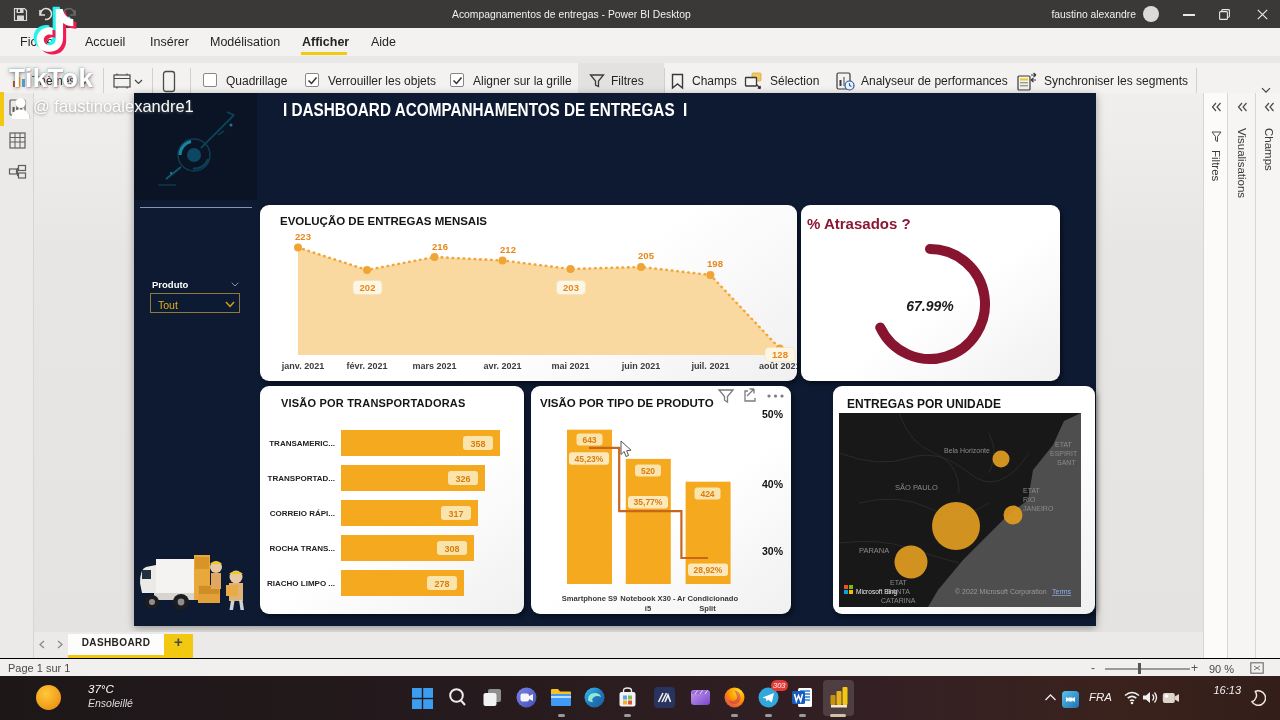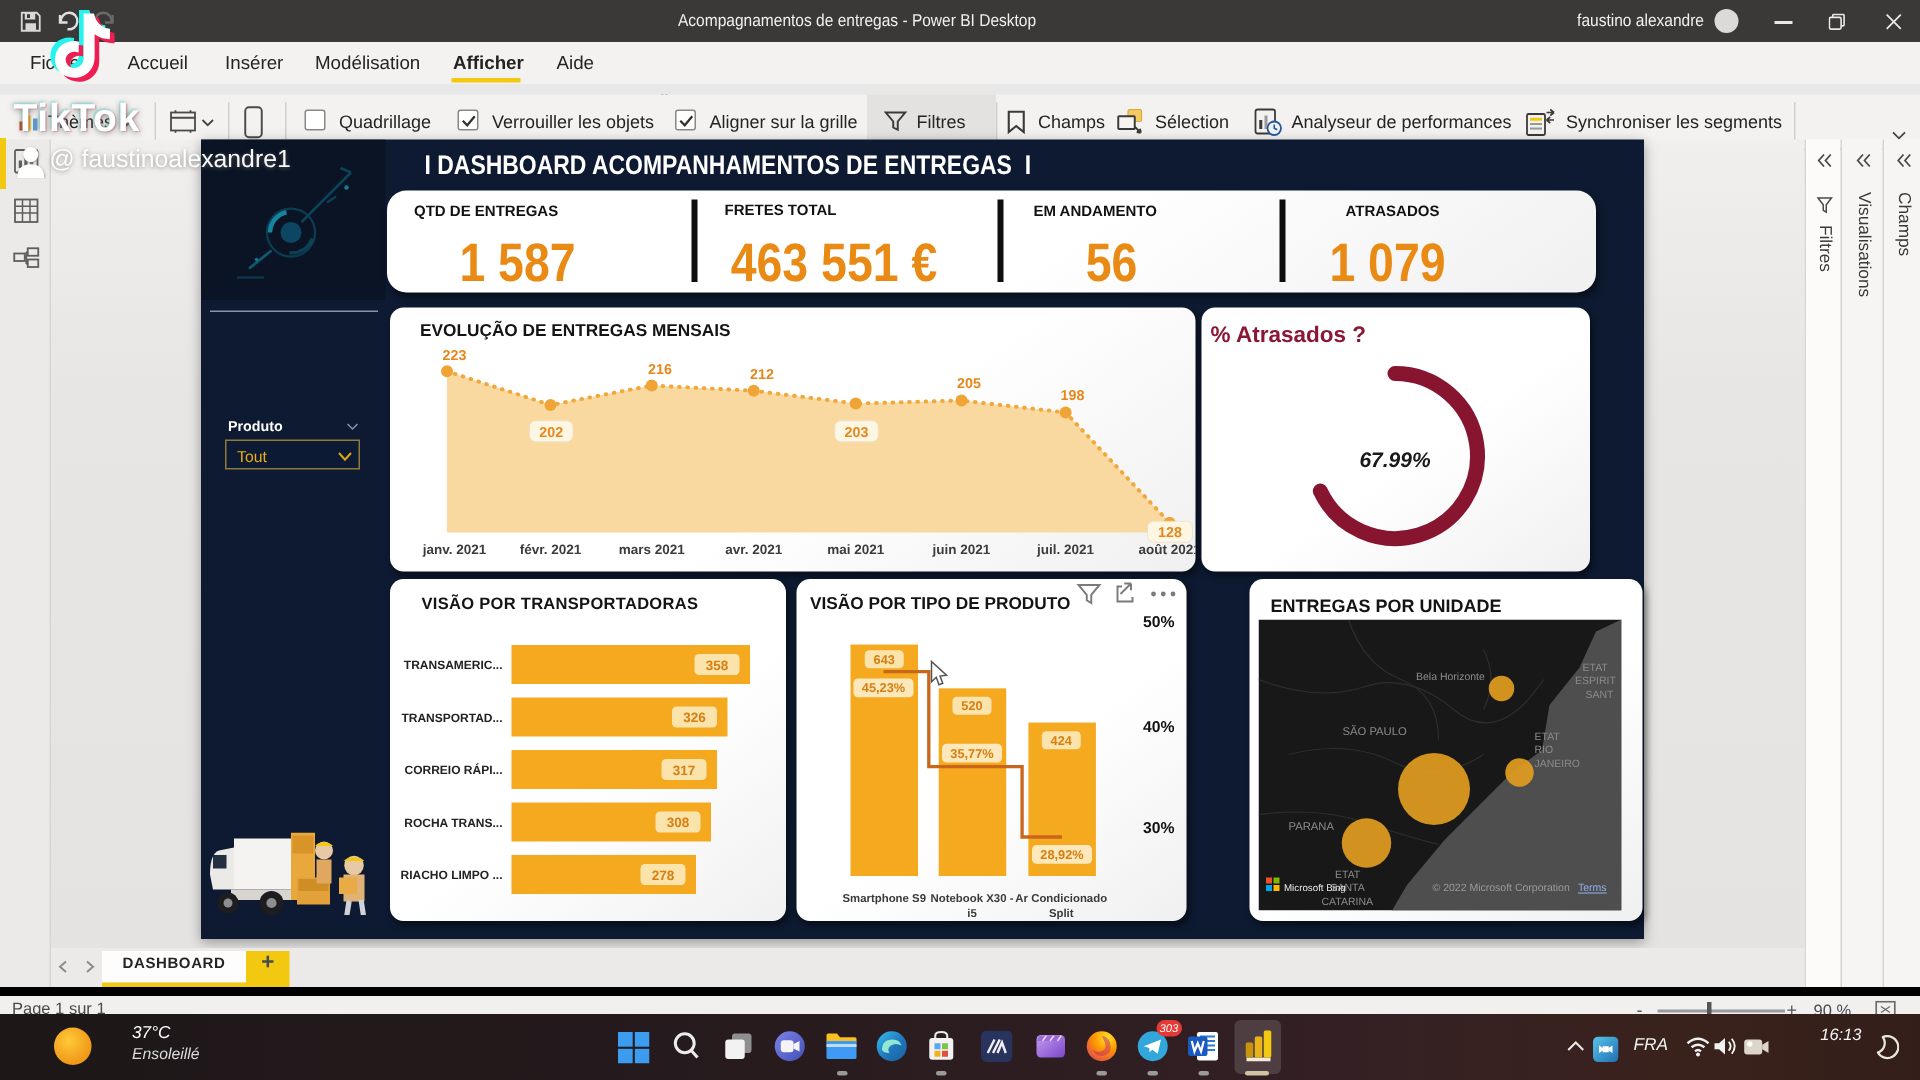--- a/index.html
+++ b/index.html
@@ -20,21 +20,21 @@
 #canvas{left:34px;top:93px;width:1169px;height:539px;background:linear-gradient(180deg,#f0efee, #e7e6e5 30%,#e4e3e2);}
 
 #page{left:134px;top:93px;width:962px;height:533px;background:#0d1a31;box-shadow:0 2px 8px rgba(0,0,0,0.35);}
 .card{position:absolute;background:linear-gradient(145deg,#ffffff 55%,#f0f0f0);border-radius:9px;box-shadow:2px 3px 5px rgba(0,0,0,0.45);}
 .ctitle{position:absolute;font-weight:bold;color:#141414;}
 
 .vpane{position:absolute;top:93px;height:565px;background:#f6f5f4;border-left:1px solid #d8d6d4;}
 .vtext{position:absolute;writing-mode:vertical-rl;font-size:11.5px;color:#3b3a39;}
 
 #tabrow{left:34px;top:632px;width:1169px;height:26px;background:#eceae8;}
-#statusbar{left:0;top:658px;width:1280px;height:18px;background:#f1f0ef;border-top:6px solid #000000;}
+#statusbar{left:0;top:658px;width:1280px;height:18px;background:#f1f0ef;border-top:1px solid #000000;}
 #taskbar{left:0;top:676px;width:1280px;height:44px;background:linear-gradient(90deg,#1d1718 0%,#251a1d 35%,#342024 70%,#3a221c 88%,#331e19 100%);font-style:italic;}
 </style>
 </head>
 <body>
 <div id="stage">
 
   <div class="abs" id="titlebar">
     <svg class="abs" style="left:13px;top:7px" width="15" height="15" viewBox="0 0 15 15">
         <path d="M1.5 1.5h10l2 2v10h-12z" fill="none" stroke="#d8d8d8" stroke-width="1.2"></path>
         <rect x="3.5" y="1.5" width="7" height="4.5" fill="#d8d8d8"></rect>
@@ -215,33 +215,20 @@
       <rect x="75" y="18" width="10" height="16" fill="#dfa75f"></rect>
       <circle cx="100" cy="22" r="6.5" fill="#e8c9a6"></circle>
       <path d="M93 19 a8 5 0 0 1 14 0 z" fill="#f2c811"></path>
       <rect x="93" y="28" width="14" height="18" fill="#e0b276"></rect>
       <rect x="90" y="30" width="12" height="11" fill="#e8ab45"></rect>
       <path d="M95 45 l-1.5 10 h3.5 l1.5 -9 M103 45 l1.5 10 h3.5 l-1.5 -10" fill="#cfd2d6"></path>
     </svg>
 
     <div class="abs" style="left:149px;top:7px;font-size:18px;font-weight:bold;color:#ffffff;transform:scaleX(0.85);transform-origin:left center;white-space:nowrap;">I DASHBOARD ACOMPANHAMENTOS DE ENTREGAS&nbsp; I</div>
 
-    <div class="card" style="left:124px;top:34px;width:806px;height:68px;border-radius:13px;">
-      <div class="abs" style="left:18px;top:9px;font-size:10px;font-weight:bold;color:#111;">QTD DE ENTREGAS</div>
-      <div class="abs" style="left:0px;top:27px;width:174px;text-align:center;font-size:36px;font-weight:bold;color:#e98a14;transform:scaleX(0.86);">1 587</div>
-      <div class="abs" style="left:203px;top:6px;width:3.5px;height:55px;background:#0d0d0d;"></div>
-      <div class="abs" style="left:225px;top:8px;font-size:10px;font-weight:bold;color:#111;">FRETES TOTAL</div>
-      <div class="abs" style="left:211px;top:27px;width:174px;text-align:center;font-size:36px;font-weight:bold;color:#e98a14;transform:scaleX(0.86);">463 551 €</div>
-      <div class="abs" style="left:407px;top:6px;width:3.5px;height:55px;background:#0d0d0d;"></div>
-      <div class="abs" style="left:431px;top:9px;font-size:10px;font-weight:bold;color:#111;">EM ANDAMENTO</div>
-      <div class="abs" style="left:396px;top:27px;width:174px;text-align:center;font-size:36px;font-weight:bold;color:#e98a14;transform:scaleX(0.86);">56</div>
-      <div class="abs" style="left:595px;top:6px;width:3.5px;height:55px;background:#0d0d0d;"></div>
-      <div class="abs" style="left:639px;top:9px;font-size:10px;font-weight:bold;color:#111;">ATRASADOS</div>
-      <div class="abs" style="left:580px;top:27px;width:174px;text-align:center;font-size:36px;font-weight:bold;color:#e98a14;transform:scaleX(0.86);">1 079</div>
-    </div>
 
     <div class="card" style="left:126px;top:112px;width:537px;height:176px;">
       <div class="ctitle" style="left:20px;top:10px;font-size:11.5px;">EVOLUÇÃO DE ENTREGAS MENSAIS</div>
       <svg class="abs" style="left:0px;top:0px" width="537" height="176" viewBox="0 0 537 176">
         <path d="M38 42.5 L107 65 L174.5 52 L242.5 55.5 L310.5 64 L381 62 L450.4 70 L519.7 143.5 L519.7 150 L38 150 Z" fill="#fad9a0"></path>
         <polyline points="38,42.5 107,65 174.5,52 242.5,55.5 310.5,64 381,62 450.4,70 519.7,143.5" fill="none" stroke="#f2a73a" stroke-width="2.6" stroke-dasharray="0.5 5" stroke-linecap="round"></polyline>
         <g fill="#f0a435">
           <circle cx="38" cy="42.5" r="4"></circle>
             <circle cx="107" cy="65" r="4"></circle>
             <circle cx="174.5" cy="52" r="4"></circle>

